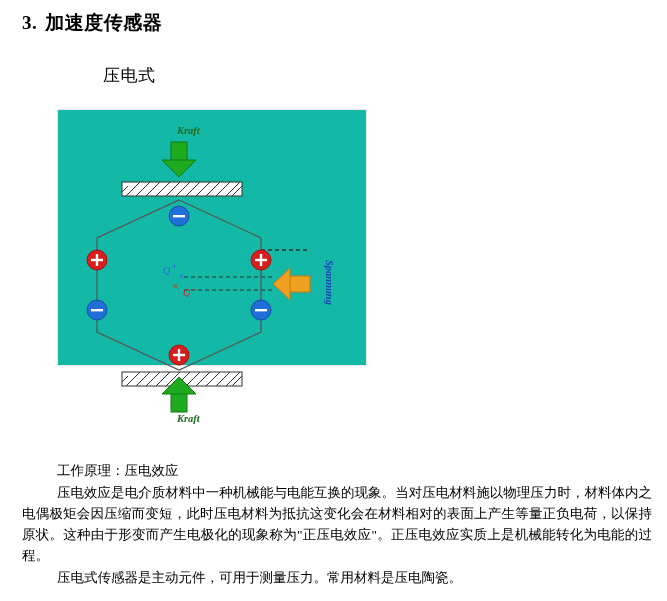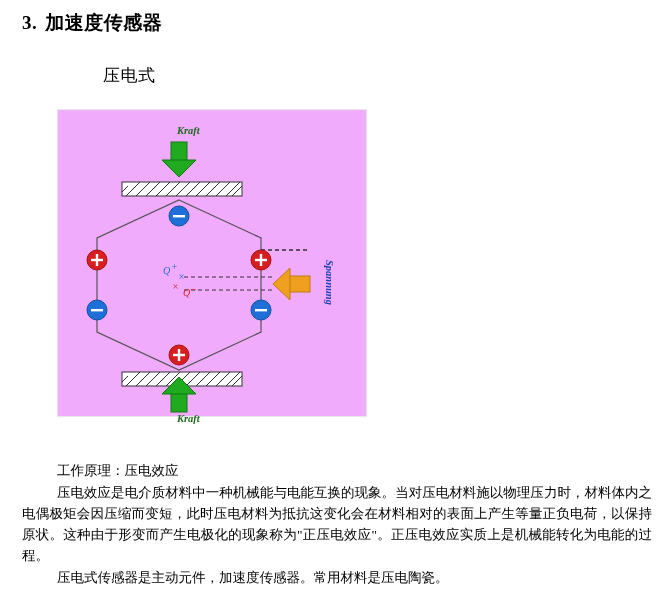--- a/index.html
+++ b/index.html
@@ -46,22 +46,22 @@
     white-space: nowrap;
     margin-left: 40px;
   }
 
   
   .figure {
     position: absolute;
     left: 57px;
     top: 109px;
     width: 310px;
-    height: 308px;
-    background: #f0abfc;
+    height: 257px;
+    background: #14b8a6;
     border: 1px solid #e8e8e8;
     box-sizing: border-box;
   }
   .figure svg {
     display: block;
   }
   .lbl-kraft {
     font-family: "Liberation Serif", serif;
     font-size: 10.5px;
     font-weight: bold;
@@ -228,16 +228,16 @@
         <text class="q-label" x="114" y="180" fill="#d81f1f" font-size="9">×</text>
         <text class="q-label" x="125" y="186" fill="#d81f1f">Q</text>
         <text class="q-label" x="133" y="182" fill="#d81f1f" font-size="8">–</text>
       </g>
     </svg>
   </div>
 
   <div class="body-text">
     <p class="pad-left-35"><span>工作原理：压电效应</span></p>
     <p class="p-wide"><span style="display: inline-block; width: 35px;"></span><span>压电效应是</span><span class="lnk">电介质</span><span>材料中一种</span><span class="lnk">机械能</span><span>与</span><span class="lnk">电能</span><span>互换的现象。当对压电材料施以物理压力时，材料体内之</span><span class="lnk">电偶极矩</span><span>会因压缩而变短，此时压电材料为抵抗这变化会在材料相对的表面上产生等量正负电荷，以保持原状。这种由于</span><span class="lnk">形变</span><span>而产生</span><span class="lnk">电极化</span><span>的现象称为"正压电效应"。正压电效应实质上是机械能转化为电能的过程。</span></p>
-    <p class="pad-left-35"><span>压电式传感器是主动元件，加速度传感器。常用材料是压电陶瓷。</span></p>
+    <p class="pad-left-35"><span>压电式传感器是主动元件，可用于测量压力。常用材料是压电陶瓷。</span></p>
   </div>
 
 </div>
 
 </body></html>

